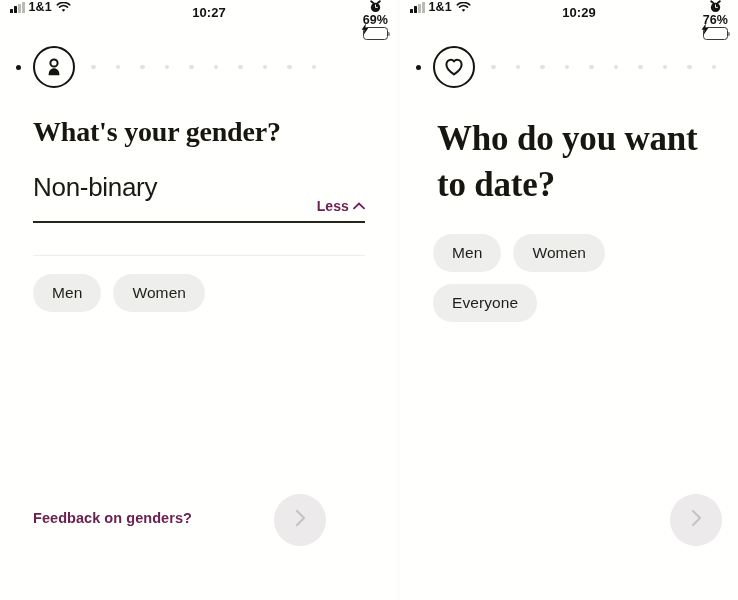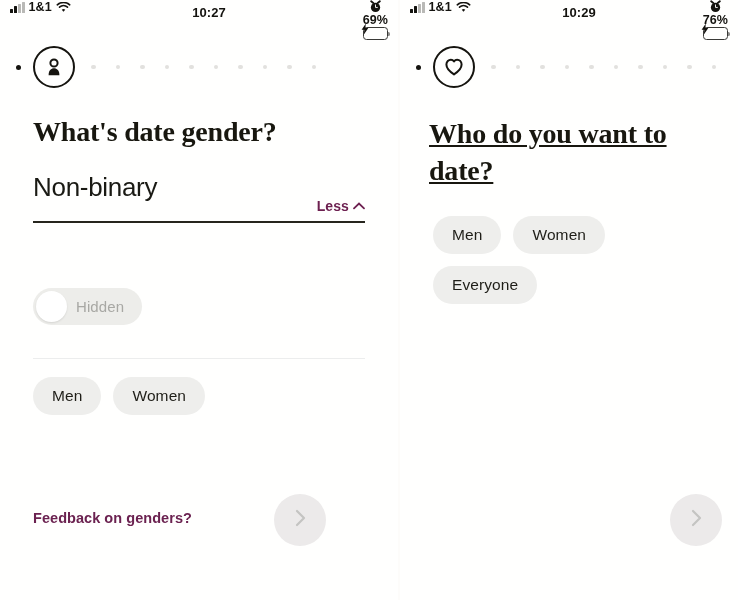--- a/index.html
+++ b/index.html
@@ -88,21 +88,21 @@
   }
 
   
   .title {
     font-family: "Liberation Serif", serif;
     font-weight: bold;
     color: #18170f;
     letter-spacing: -0.2px;
   }
   .left .title { font-size: 28px; margin: 28px 0 0 33px; }
-  .right .title { font-size: 28px; margin: 28px 33px 0 29px; line-height: 1.32; text-decoration: underline; }
+  .right .title { font-size: 35px; margin: 28px 33px 0 37px; line-height: 1.32; }
 
   
   .field-wrap { margin: 24px 33px 0 33px; position: relative; }
   .less-link {
     position:absolute; right:0; top:-11px;
     font-size: 14px; font-weight: bold;
     color: #6d2050;
     display:flex; align-items:center; gap:4px;
     letter-spacing:0.1px;
     margin-top:37px;
@@ -234,41 +234,35 @@
           <i></i>
           <i></i>
           <i></i>
           <i></i>
           <i></i>
           <i></i>
           <i></i>
       </span>
     </div>
 
-    <h1 class="title">What's date gender?</h1>
+    <h1 class="title">What's your gender?</h1>
 
     <div class="field-wrap">
       <div class="less-link">
         <span>Less</span>
         <span>
           <svg class="chev-up" width="12" height="8" viewBox="0 0 12 8">
               <path d="M1 6.3 L6 1.6 L11 6.3" stroke="#6d2050" stroke-width="1.8" fill="none" stroke-linecap="round"></path>
             </svg>
         </span>
       </div>
       <div class="field-value">Non-binary</div>
       <div class="field-underline"></div>
     </div>
 
-    <div class="toggle-row">
-      <div class="toggle">
-        <span class="knob"></span>
-        <span class="toggle-label">Hidden</span>
-      </div>
-    </div>
 
     <div class="thin-divider"></div>
 
 
     <div class="chips">
       <span class="chip">Men</span>
       <span class="chip">Women</span>
     </div>
 
     <div class="footer">

